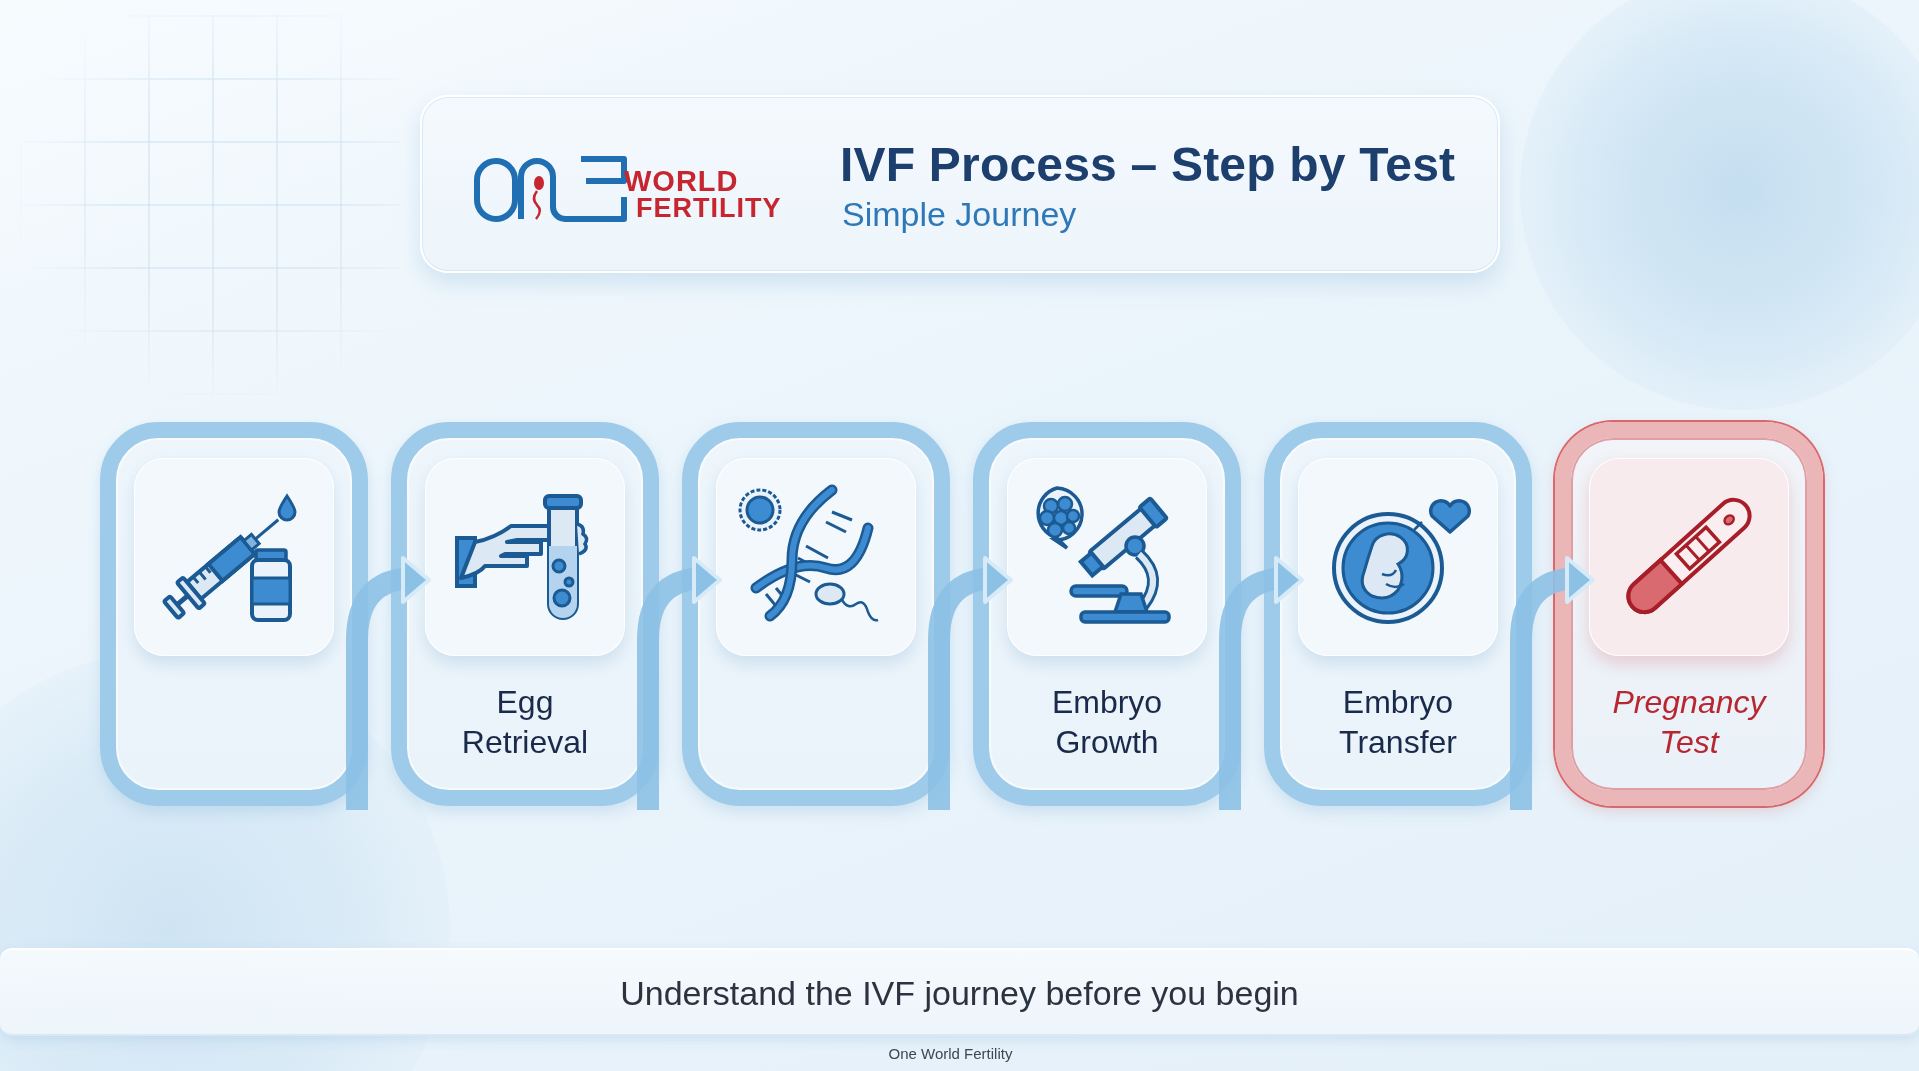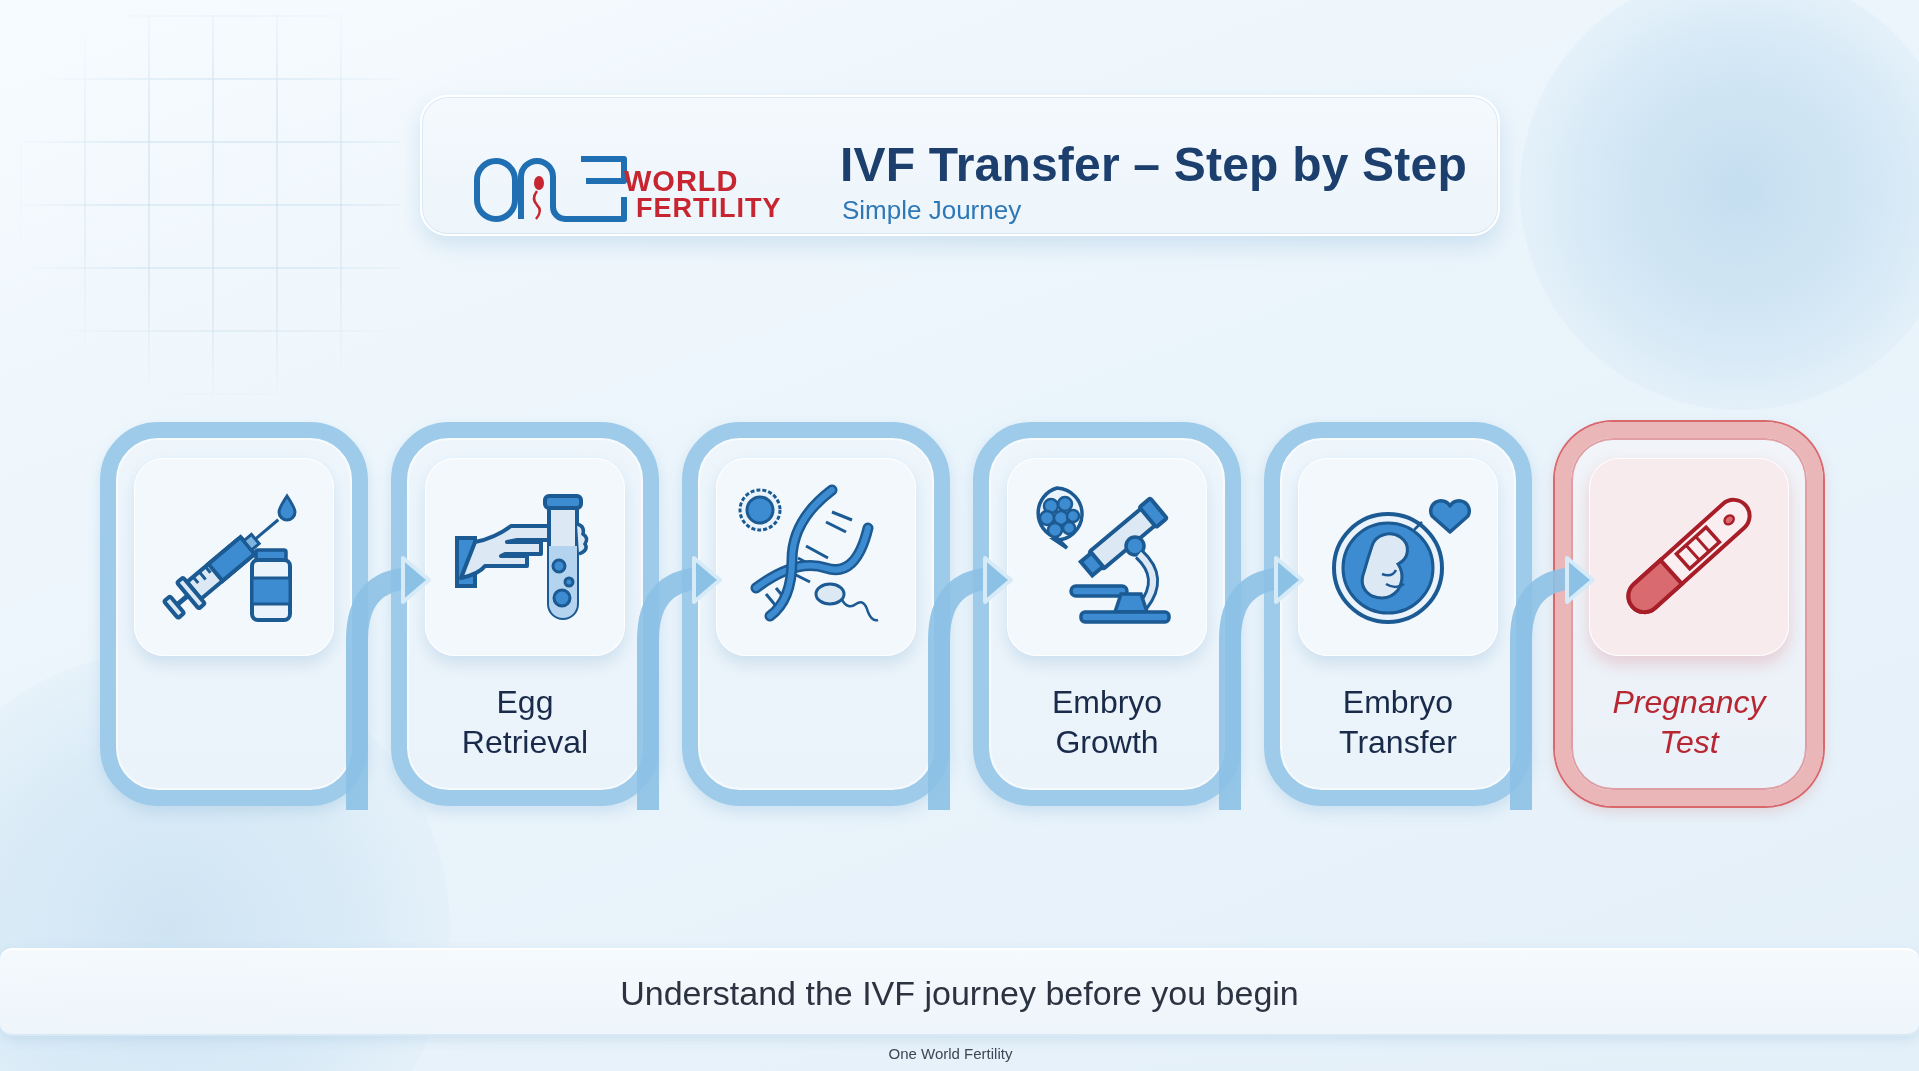--- a/index.html
+++ b/index.html
@@ -21,41 +21,41 @@
   }
   .bg-cell {
     position: absolute; border-radius: 50%;
     background: radial-gradient(circle at 50% 50%, rgba(190,218,238,0.85) 0%, rgba(200,225,242,0.65) 45%, rgba(215,233,246,0.35) 70%, rgba(230,242,250,0) 76%);
   }
   .bg-cell.tr { left: 1520px; top: -30px; width: 440px; height: 440px; }
   .bg-cell.bl { left: -110px; top: 650px; width: 560px; height: 560px; opacity: 0.7; }
 
   
   .header-card {
-    position: absolute; left: 420px; top: 95px; width: 1080px; height: 141px;
+    position: absolute; left: 420px; top: 95px; width: 1080px; height: 178px;
     border-radius: 28px;
     background: linear-gradient(180deg, #f4f9fd 0%, #edf5fb 100%);
     border: 2px solid #ffffff;
     box-shadow: 0 10px 22px rgba(150,190,220,0.35), inset 0 0 0 1px rgba(210,228,242,0.8);
   }
   .logo { position: absolute; left: 52px; top: 50px; width: 330px; height: 80px; }
   .logo-word {
     position: absolute; font-family: "Liberation Sans", sans-serif; font-weight: 700;
     color: #c7252f; letter-spacing: 1px; line-height: 1;
   }
   .logo-word.w1 { left: 150px; top: 20px; font-size: 29px; }
   .logo-word.w2 { left: 162px; top: 48px; font-size: 27px; }
   .header-title {
     position: absolute; left: 418px; top: 40px;
     font-family: "Liberation Sans", sans-serif; font-weight: 700; font-size: 48px;
     color: #1c3f6e; letter-spacing: 0.2px;
   }
   .header-subtitle {
     position: absolute; left: 420px; top: 98px;
-    font-family: "Liberation Sans", sans-serif; font-size: 26px; color: #2f78b8;
+    font-family: "Liberation Sans", sans-serif; font-size: 34px; color: #2f78b8;
   }
 
   
   .step {
     position: absolute; top: 422px; width: 268px; height: 384px;
   }
   .step-frame {
     position: absolute; inset: 0; border-radius: 58px;
     border: 16px solid #9dcbe9;
     background: linear-gradient(180deg, #eef6fc 0%, #eaf3fa 100%);
@@ -122,21 +122,21 @@
       <path d="M47 72 V30 a16 16 0 0 1 32 0 V60 a12 12 0 0 0 12 12 H150 V50" fill="none" stroke="#1f6fb2" stroke-width="6" stroke-linejoin="round"></path>
 
       <path d="M107 12 H150 V34 H112" fill="none" stroke="#1f6fb2" stroke-width="6" stroke-linejoin="round"></path>
 
       <ellipse cx="65" cy="36" rx="5" ry="7" fill="#c7252f"></ellipse>
       <path d="M63 44 q-6 8 0 14 q6 6 -1 14" fill="none" stroke="#c7252f" stroke-width="2.5"></path>
     </svg>
     <span class="logo-word w1">WORLD</span>
     <span class="logo-word w2">FERTILITY</span>
   </div>
-  <div class="header-title">IVF Transfer – Step by Step</div>
+  <div class="header-title">IVF Process – Step by Test</div>
   <div class="header-subtitle">Simple Journey</div>
 </div>
 
 <div class="step" style="left:100px;">
   <div class="step-frame"></div>
   <div class="step-icon-box">
     <svg viewBox="0 0 160 160">
       <g transform="rotate(-40 70 88)">
         <rect x="30" y="78" width="70" height="22" rx="3" fill="#dce9f5" stroke="#1b5a92" stroke-width="4"></rect>
         <rect x="58" y="78" width="42" height="22" fill="#3d8bd0" stroke="#1b5a92" stroke-width="4"></rect>

